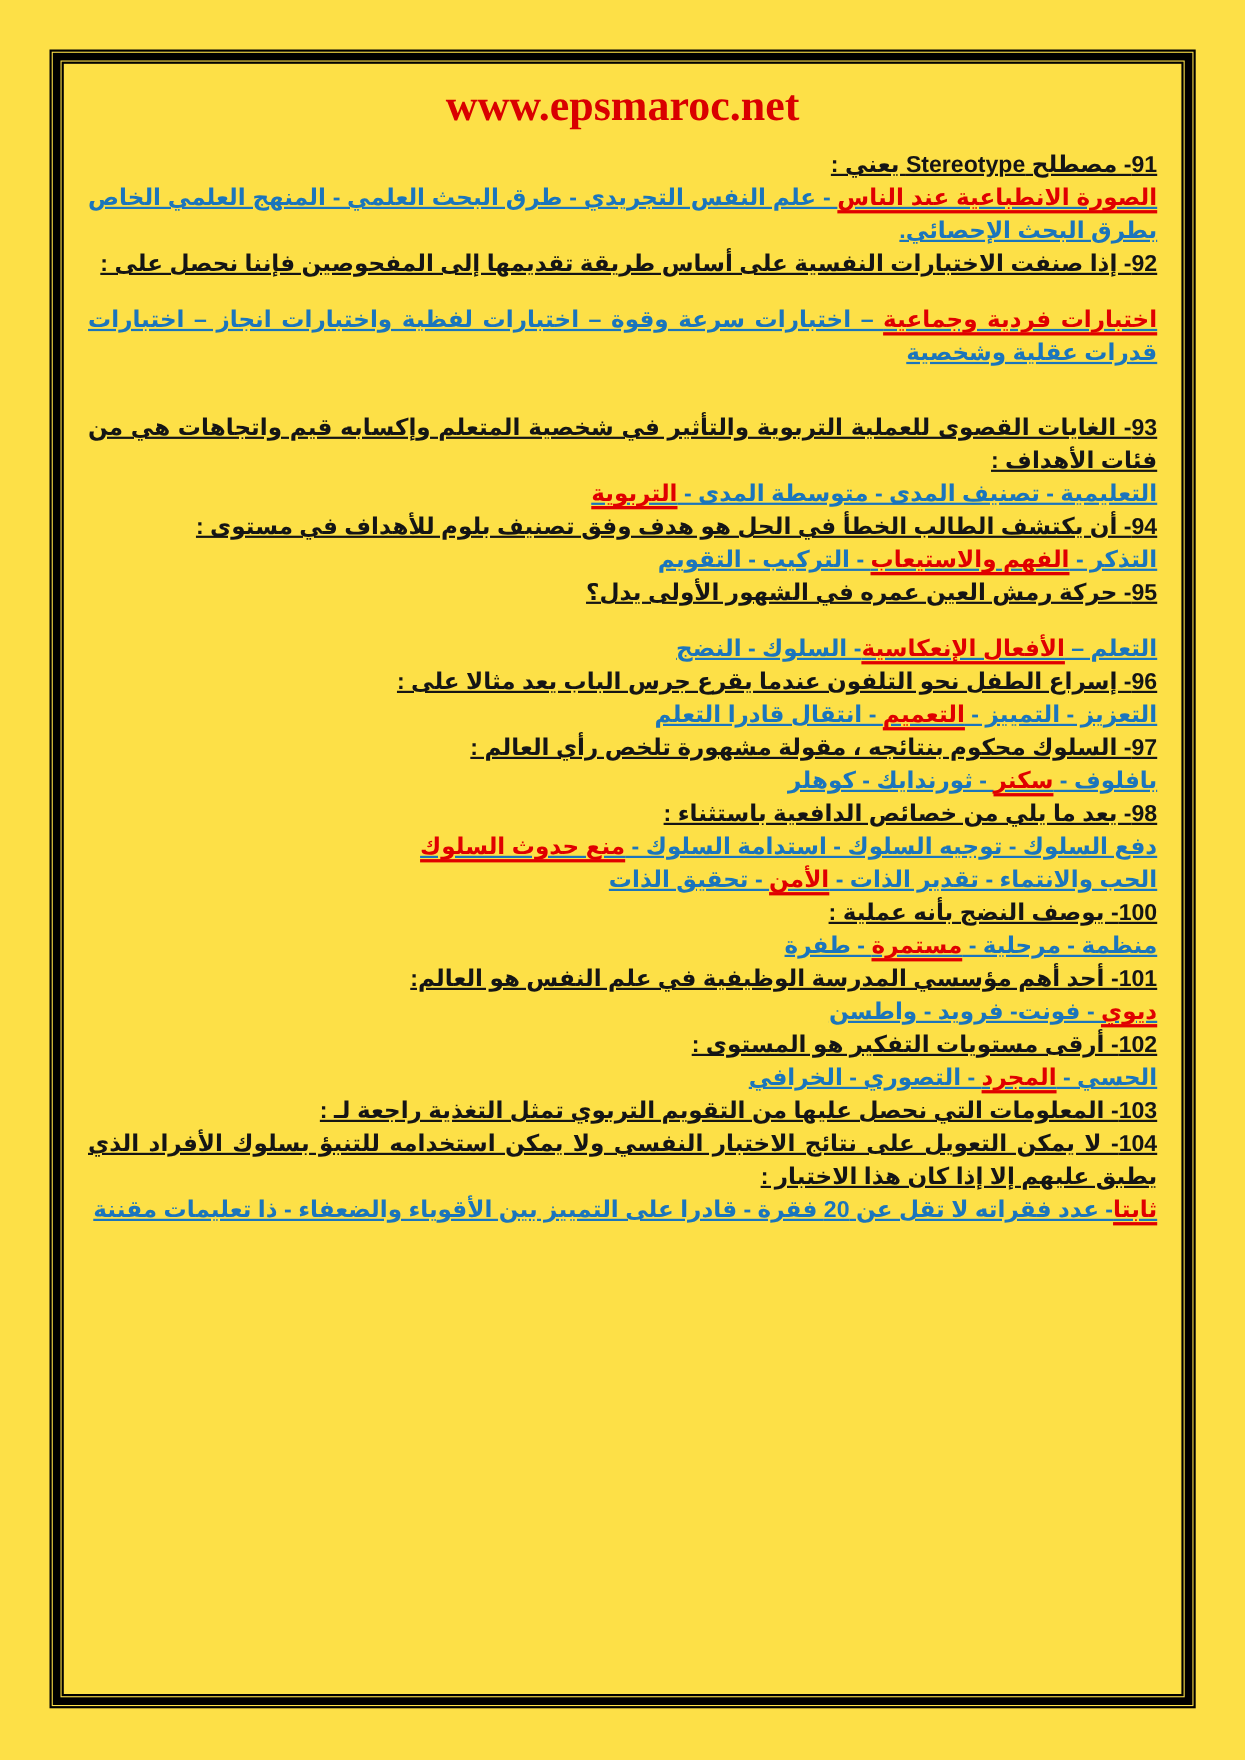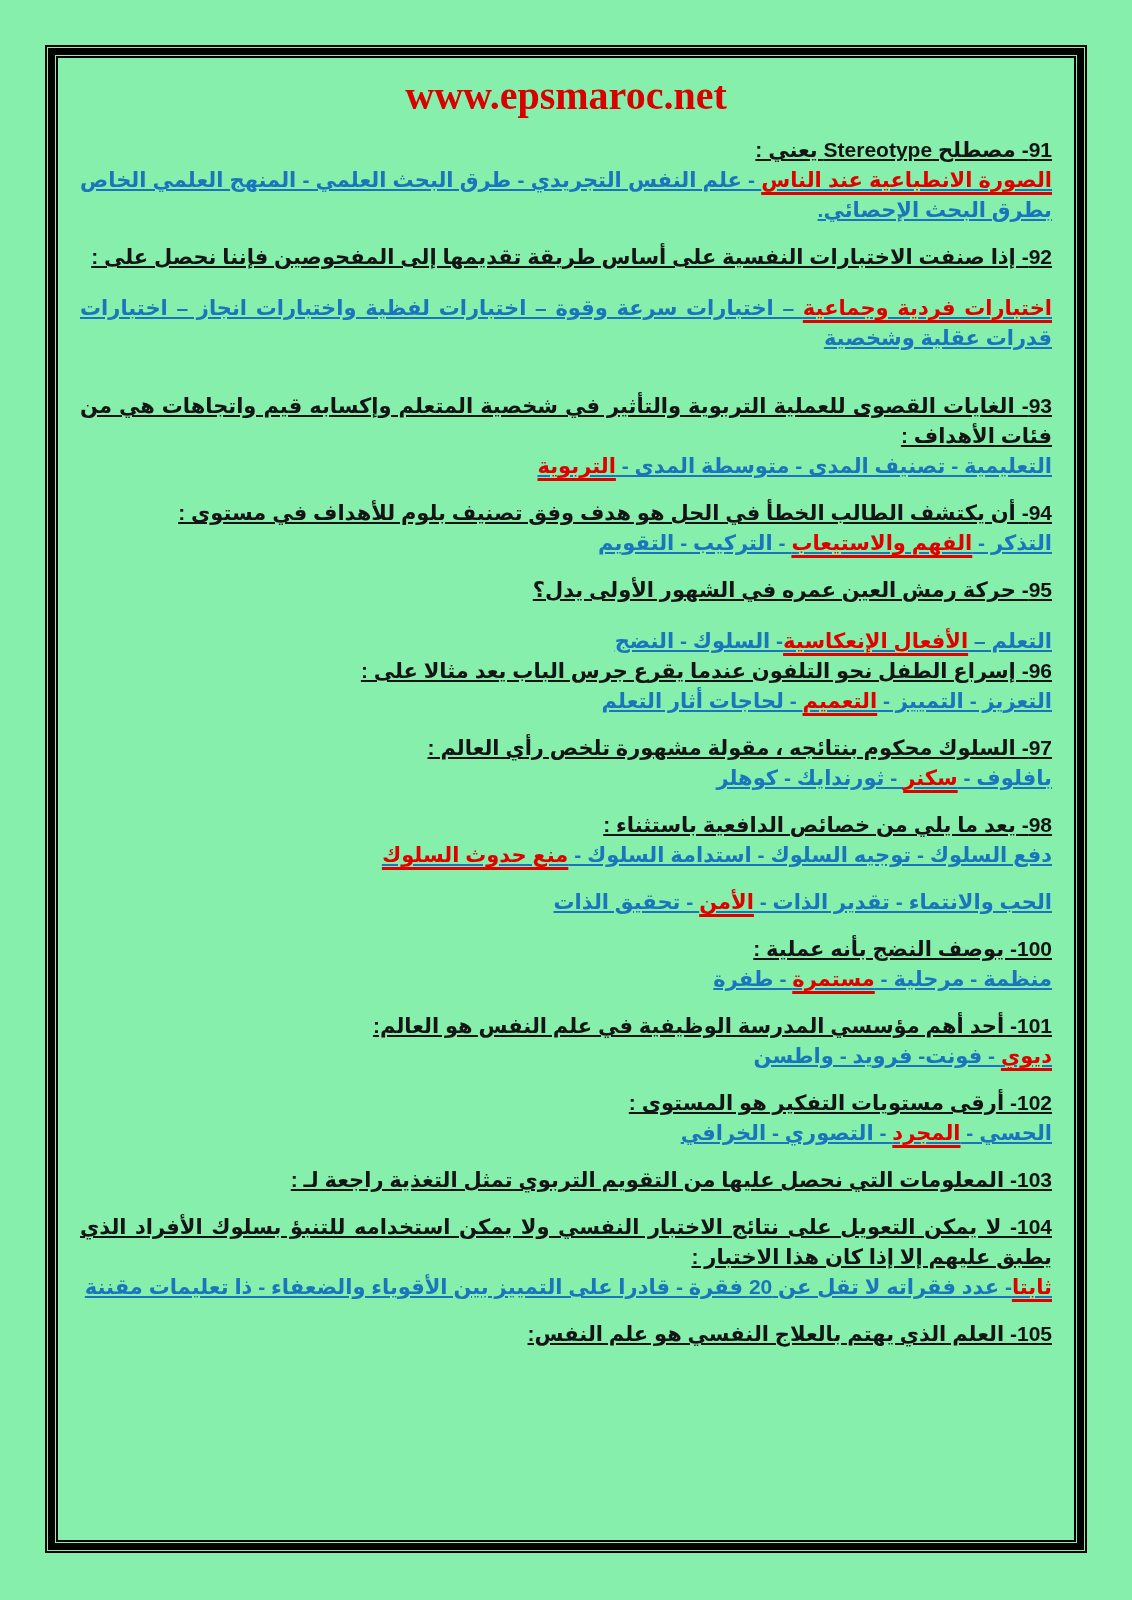--- a/index.html
+++ b/index.html
@@ -1,34 +1,34 @@
 <!DOCTYPE html>
 <html lang="ar" style="--header-red: #d90000; --q-black: #151515; --opt-blue: #1b75bc; --ans-red: #e00000;"><head>
 <meta charset="utf-8">
 <style>
   html,body { margin:0; padding:0; background:#ffffff; }
   body { width:1132px; height:1600px; position:relative;
          font-family:"Liberation Sans","DejaVu Sans",sans-serif; }
-  .page { position:absolute; inset:0; background:#86efac; }
+  .page { position:absolute; inset:0; background:#fde047; }
 
   
   .frame-outer { position:absolute; left:45px; top:45px; right:45px; bottom:47px;
                  border:2px solid #000; }
   .frame-mid   { position:absolute; inset:1px; border:7px solid #000; }
   .frame-inner { position:absolute; inset:1px; border:2px solid #000; overflow:hidden; }
 
   .content { position:absolute; inset:0; padding:8px 22px 0 22px;
              direction:rtl; }
 
   .site-header { text-align:center; margin:6px 0 0 0;
                  font-family:"Liberation Serif","DejaVu Serif",serif;
                  font-weight:bold; font-size:40px; line-height:48px;
                  color:var(--header-red,#d90000); direction:ltr; }
 
-  .qa { margin-top:17px; }
+  .qa { }
   .qa.first   { margin-top:15px; }
   .qa.no-gap  { margin-top:0; }
   .qa.big-gap { margin-top:38px; }
 
   p.q, p.a { margin:0; font-size:21px; line-height:30px; font-weight:bold;
              text-align:justify;text-decoration:underline; }
   p.q { color:var(--q-black,#151515); }
   p.a { color:var(--opt-blue,#1b75bc); }
   p.a.spaced { margin-top:21px; }
 
@@ -69,21 +69,21 @@
             <p class="a"><span class="seg">التذكر - </span><span class="seg-correct">الفهم والاستيعاب</span><span class="seg"> - التركيب - التقويم</span></p>
           </div>
 
           <div class="qa">
             <p class="q">95- حركة رمش العين عمره في الشهور الأولى يدل؟</p>
             <p class="a spaced"><span class="seg">التعلم – </span><span class="seg-correct">الأفعال الإنعكاسية</span><span class="seg">- السلوك - النضج</span></p>
           </div>
 
           <div class="qa no-gap">
             <p class="q">96- إسراع الطفل نحو التلفون عندما يقرع جرس الباب يعد مثالا على :</p>
-            <p class="a"><span class="seg">التعزيز - التمييز - </span><span class="seg-correct">التعميم</span><span class="seg"> - لحاجات أثار التعلم</span></p>
+            <p class="a"><span class="seg">التعزيز - التمييز - </span><span class="seg-correct">التعميم</span><span class="seg"> - انتقال قادرا التعلم</span></p>
           </div>
 
           <div class="qa">
             <p class="q">97- السلوك محكوم بنتائجه ، مقولة مشهورة تلخص رأي العالم :</p>
             <p class="a"><span class="seg">بافلوف - </span><span class="seg-correct">سكنر</span><span class="seg"> - ثورندايك - كوهلر</span></p>
           </div>
 
           <div class="qa">
             <p class="q">98- يعد ما يلي من خصائص الدافعية باستثناء :</p>
             <p class="a"><span class="seg">دفع السلوك - توجيه السلوك - استدامة السلوك - </span><span class="seg-correct">منع حدوث السلوك</span></p>
@@ -110,21 +110,18 @@
 
           <div class="qa">
             <p class="q">103- المعلومات التي نحصل عليها من التقويم التربوي تمثل التغذية راجعة لـ :</p>
           </div>
 
           <div class="qa">
             <p class="q">104- لا يمكن التعويل على نتائج الاختبار النفسي ولا يمكن استخدامه للتنبؤ بسلوك الأفراد الذي يطبق عليهم إلا إذا كان هذا الاختبار :</p>
             <p class="a"><span class="seg-correct">ثابتا</span><span class="seg">- عدد فقراته لا تقل عن 20 فقرة - قادرا على التمييز بين الأقوياء والضعفاء - ذا تعليمات مقننة</span></p>
           </div>
 
-          <div class="qa">
-            <p class="q">105- العلم الذي يهتم بالعلاج النفسي هو علم النفس:</p>
-          </div>
 
         </div>
       </div>
     </div>
   </div>
 </div>
 
 </body></html>

